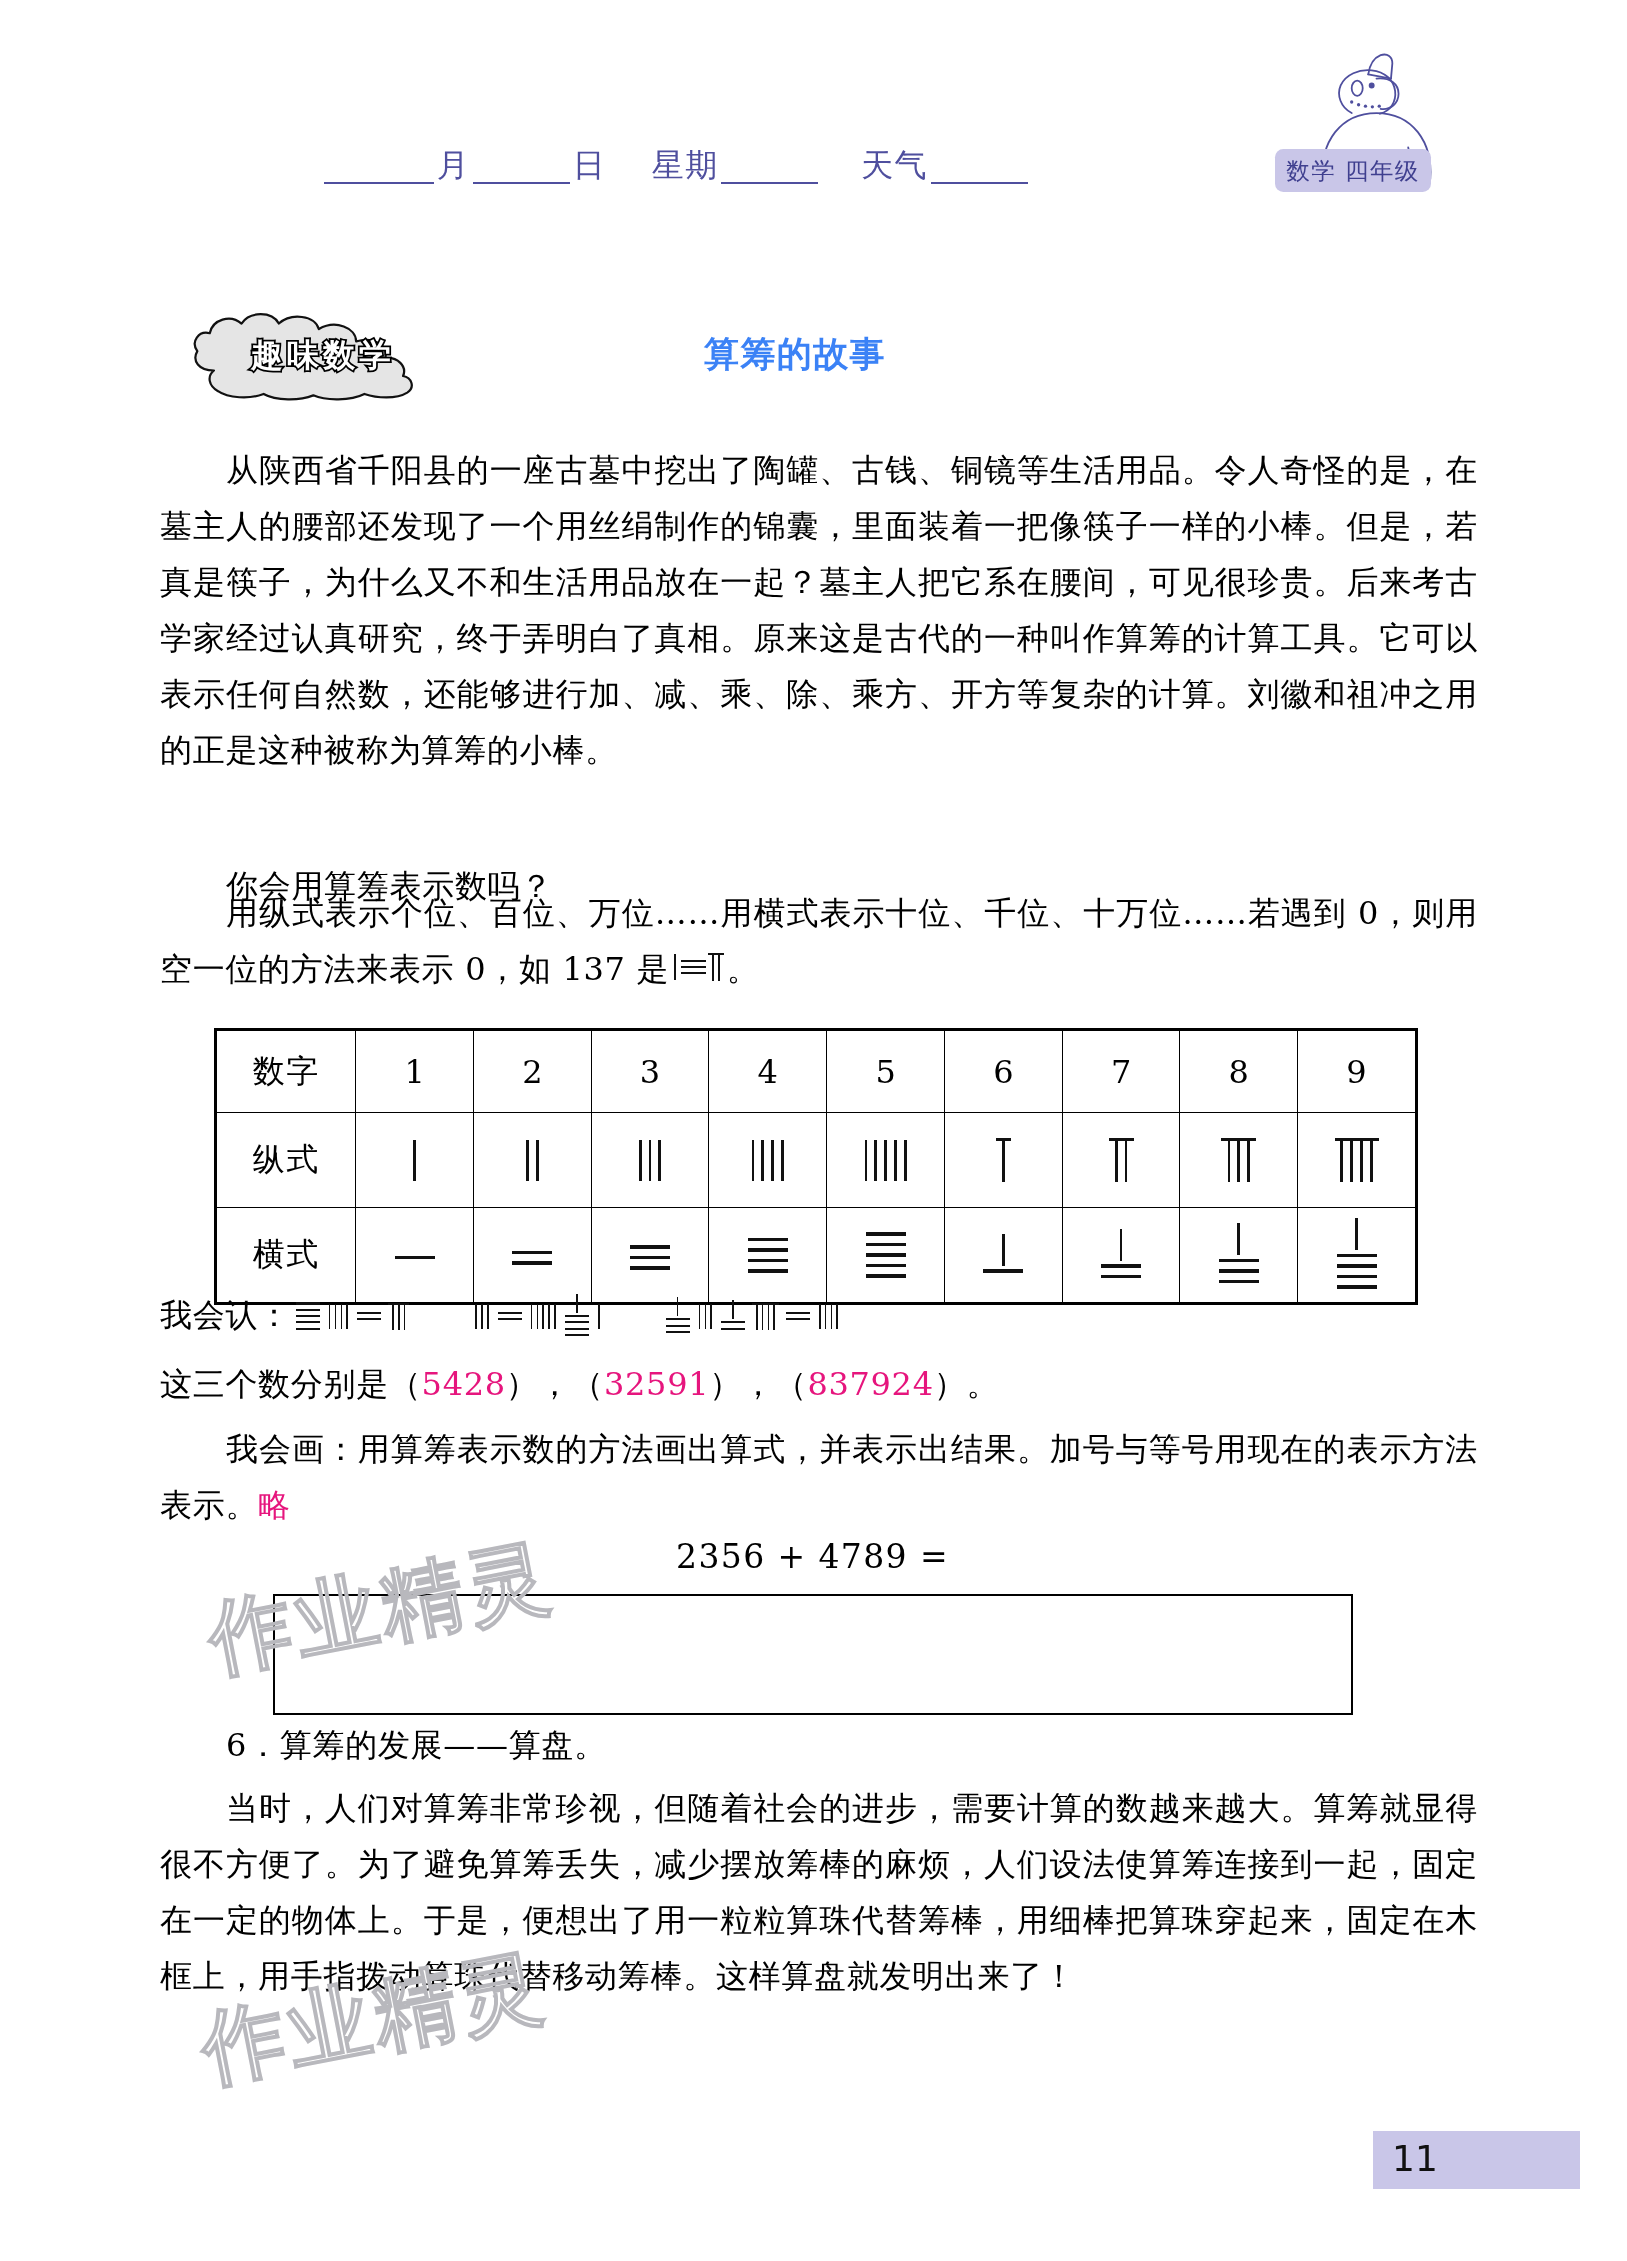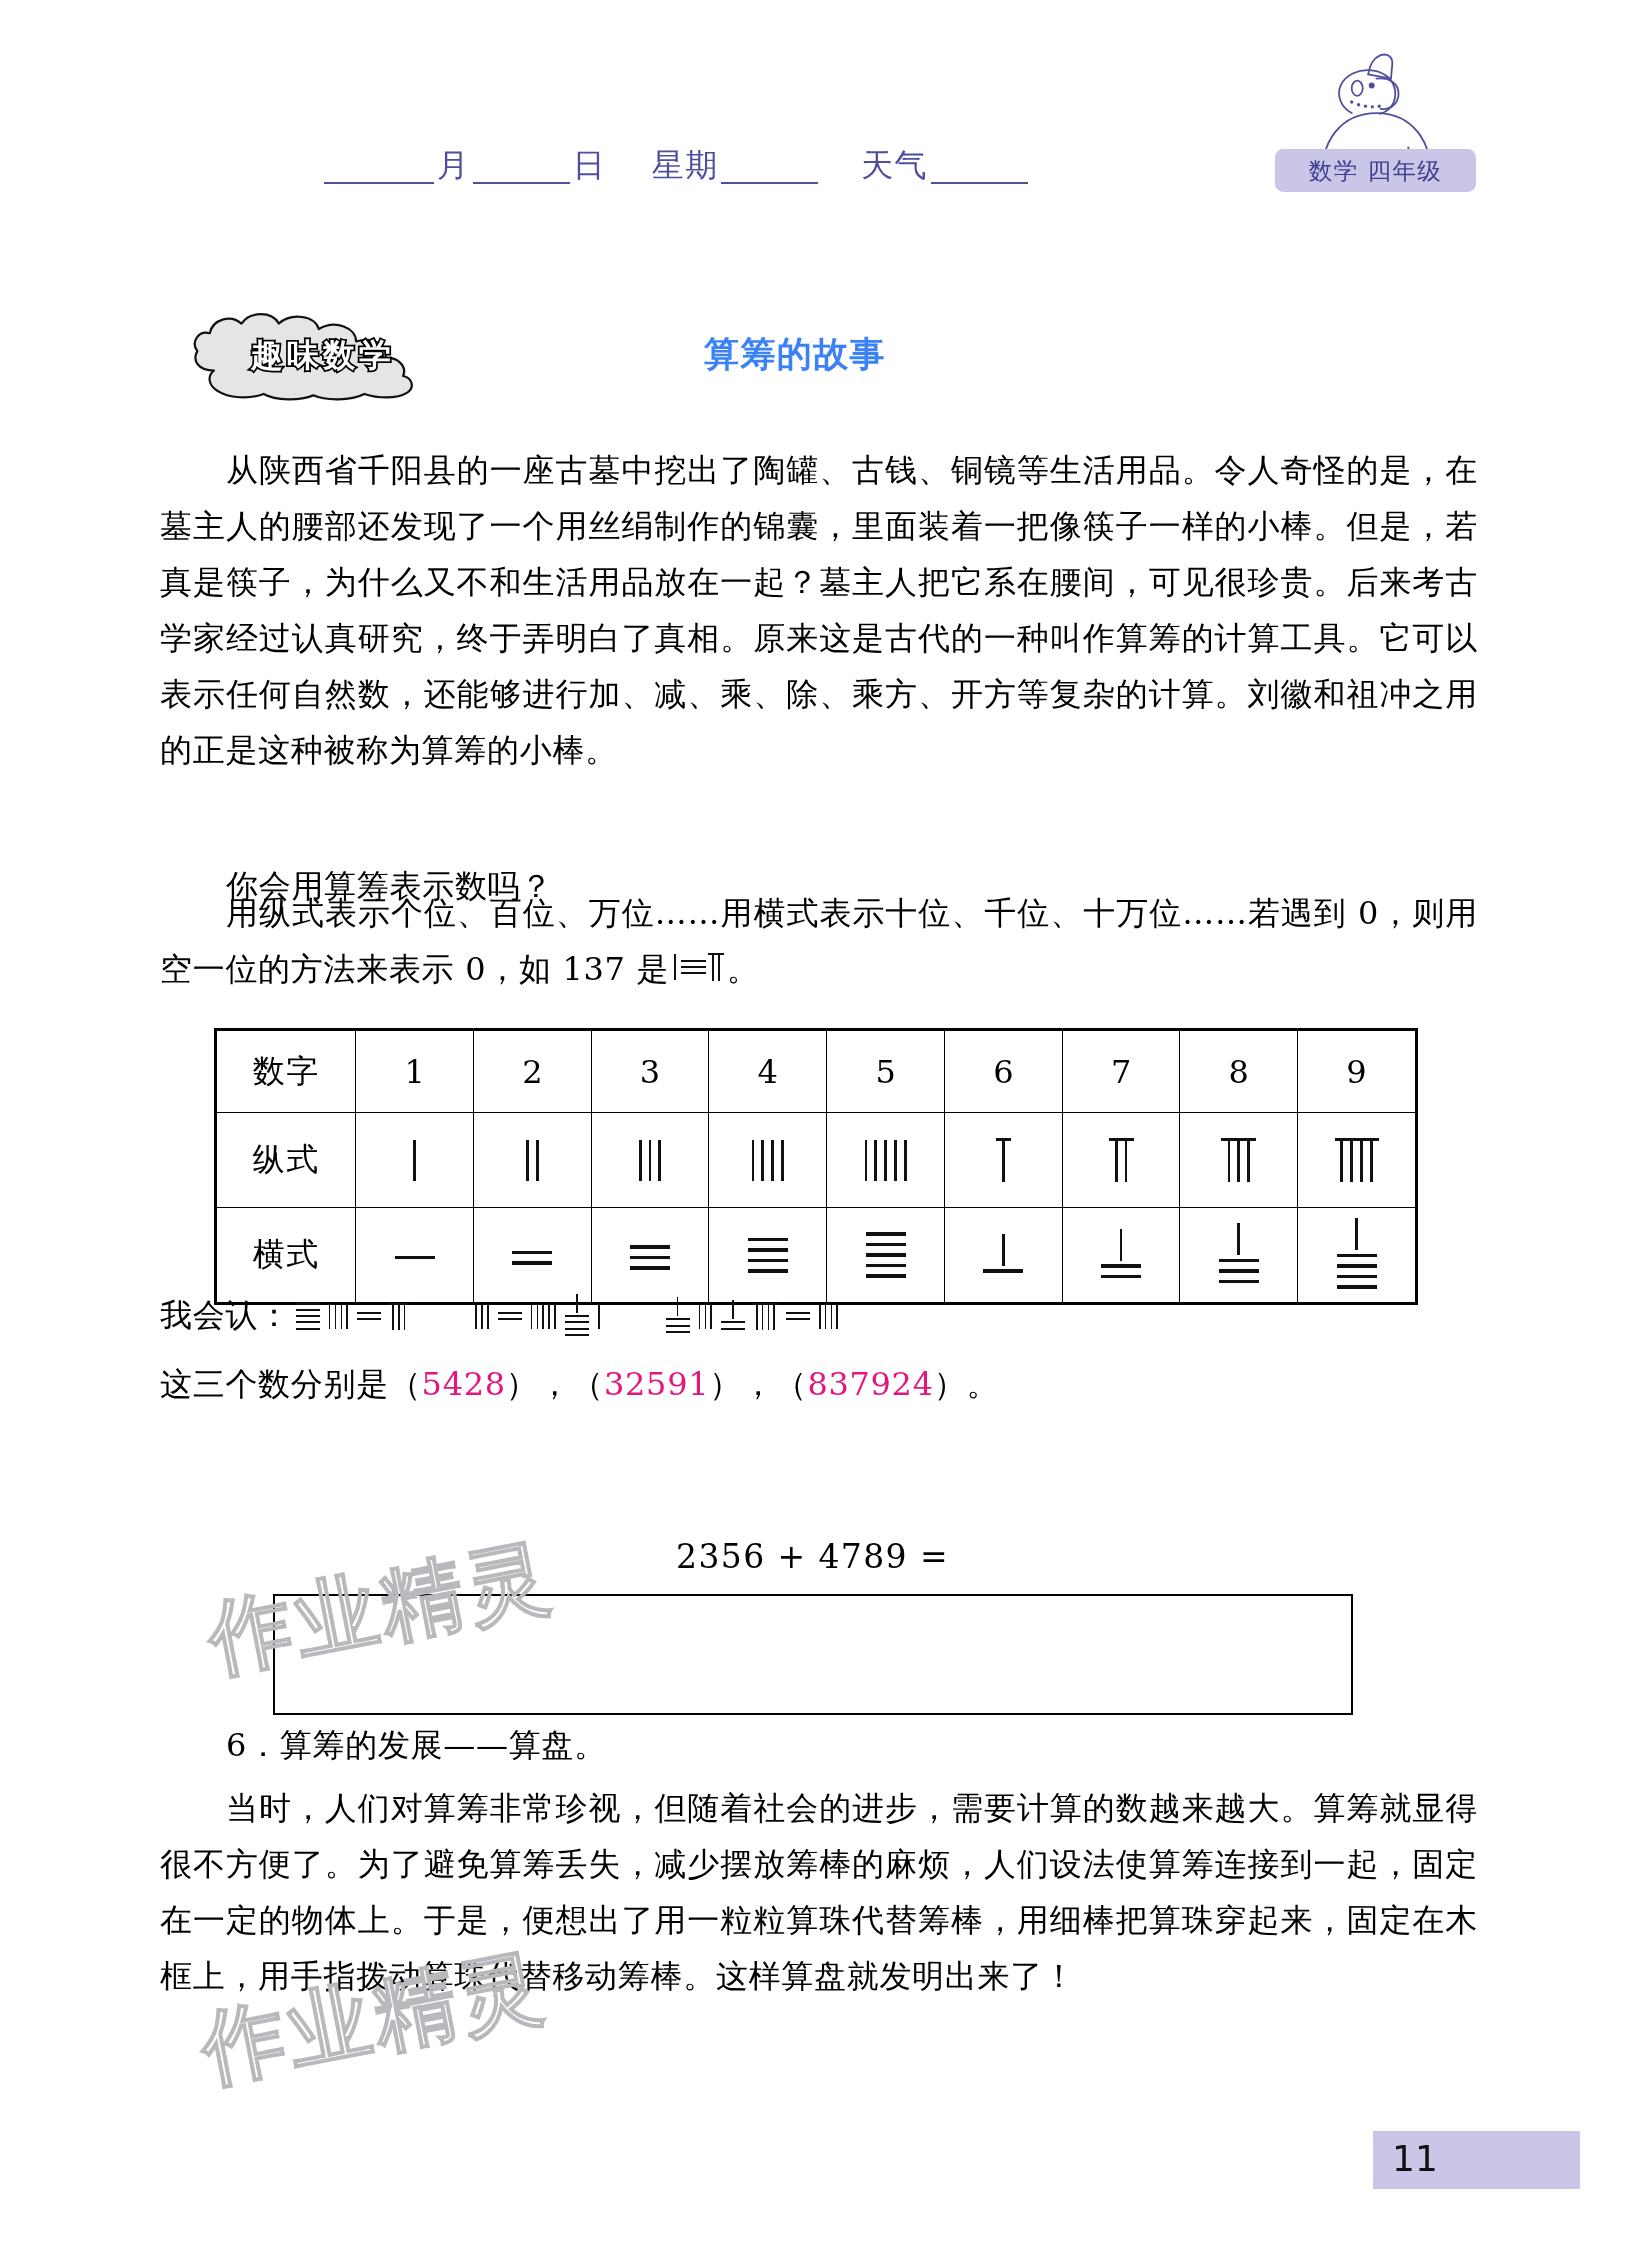--- a/index.html
+++ b/index.html
@@ -51,21 +51,21 @@
     position: absolute;
     left: 1280px;
     top: 19.3px;
     width: 193px;
     height: 166px;
   }
   #subject-badge {
     position: absolute;
     left: 1275px;
     top: 149px;
-    width: 201px;
+    width: 156px;
     height: 43px;
     background: #c9c6e8;
     border-radius: 8.3px;
     display: flex;
     align-items: center;
     justify-content: center;
     color: #3f3f8f;
     font-family: "DejaVu Sans", sans-serif;
     font-size: 23.5px;
     letter-spacing: 1.4px;
@@ -637,20 +637,23 @@
             <span class="vbar" style="height: 25px; width: 1.7px; margin: 0px 2.1px;"></span>
           </span>
         </span>
       </span>
   </div>
 
   <div id="p-ans">
     <span>这三个数分别是（</span><span class="pink">5428</span><span>），（</span><span class="pink">32591</span><span>），（</span><span class="pink">837924</span><span>）。</span>
   </div>
 
+  <div id="p-hua">
+    <span>我会画：用算筹表示数的方法画出算式，并表示出结果。加号与等号用现在的表示方法表示。</span><span class="pink">略</span>
+  </div>
 
   <div id="equation">2356 + 4789 =</div>
 
   <div id="answer-box"></div>
 
   <div id="p-item2">6．算筹的发展——算盘。</div>
   <div id="p-story2">当时，人们对算筹非常珍视，但随着社会的进步，需要计算的数越来越大。算筹就显得很不方便了。为了避免算筹丢失，减少摆放筹棒的麻烦，人们设法使算筹连接到一起，固定在一定的物体上。于是，便想出了用一粒粒算珠代替筹棒，用细棒把算珠穿起来，固定在木框上，用手指拨动算珠代替移动筹棒。这样算盘就发明出来了！</div>
 
   <div class="watermark" id="wm-1">作业精灵</div>
   <div class="watermark" id="wm-2">作业精灵</div>

